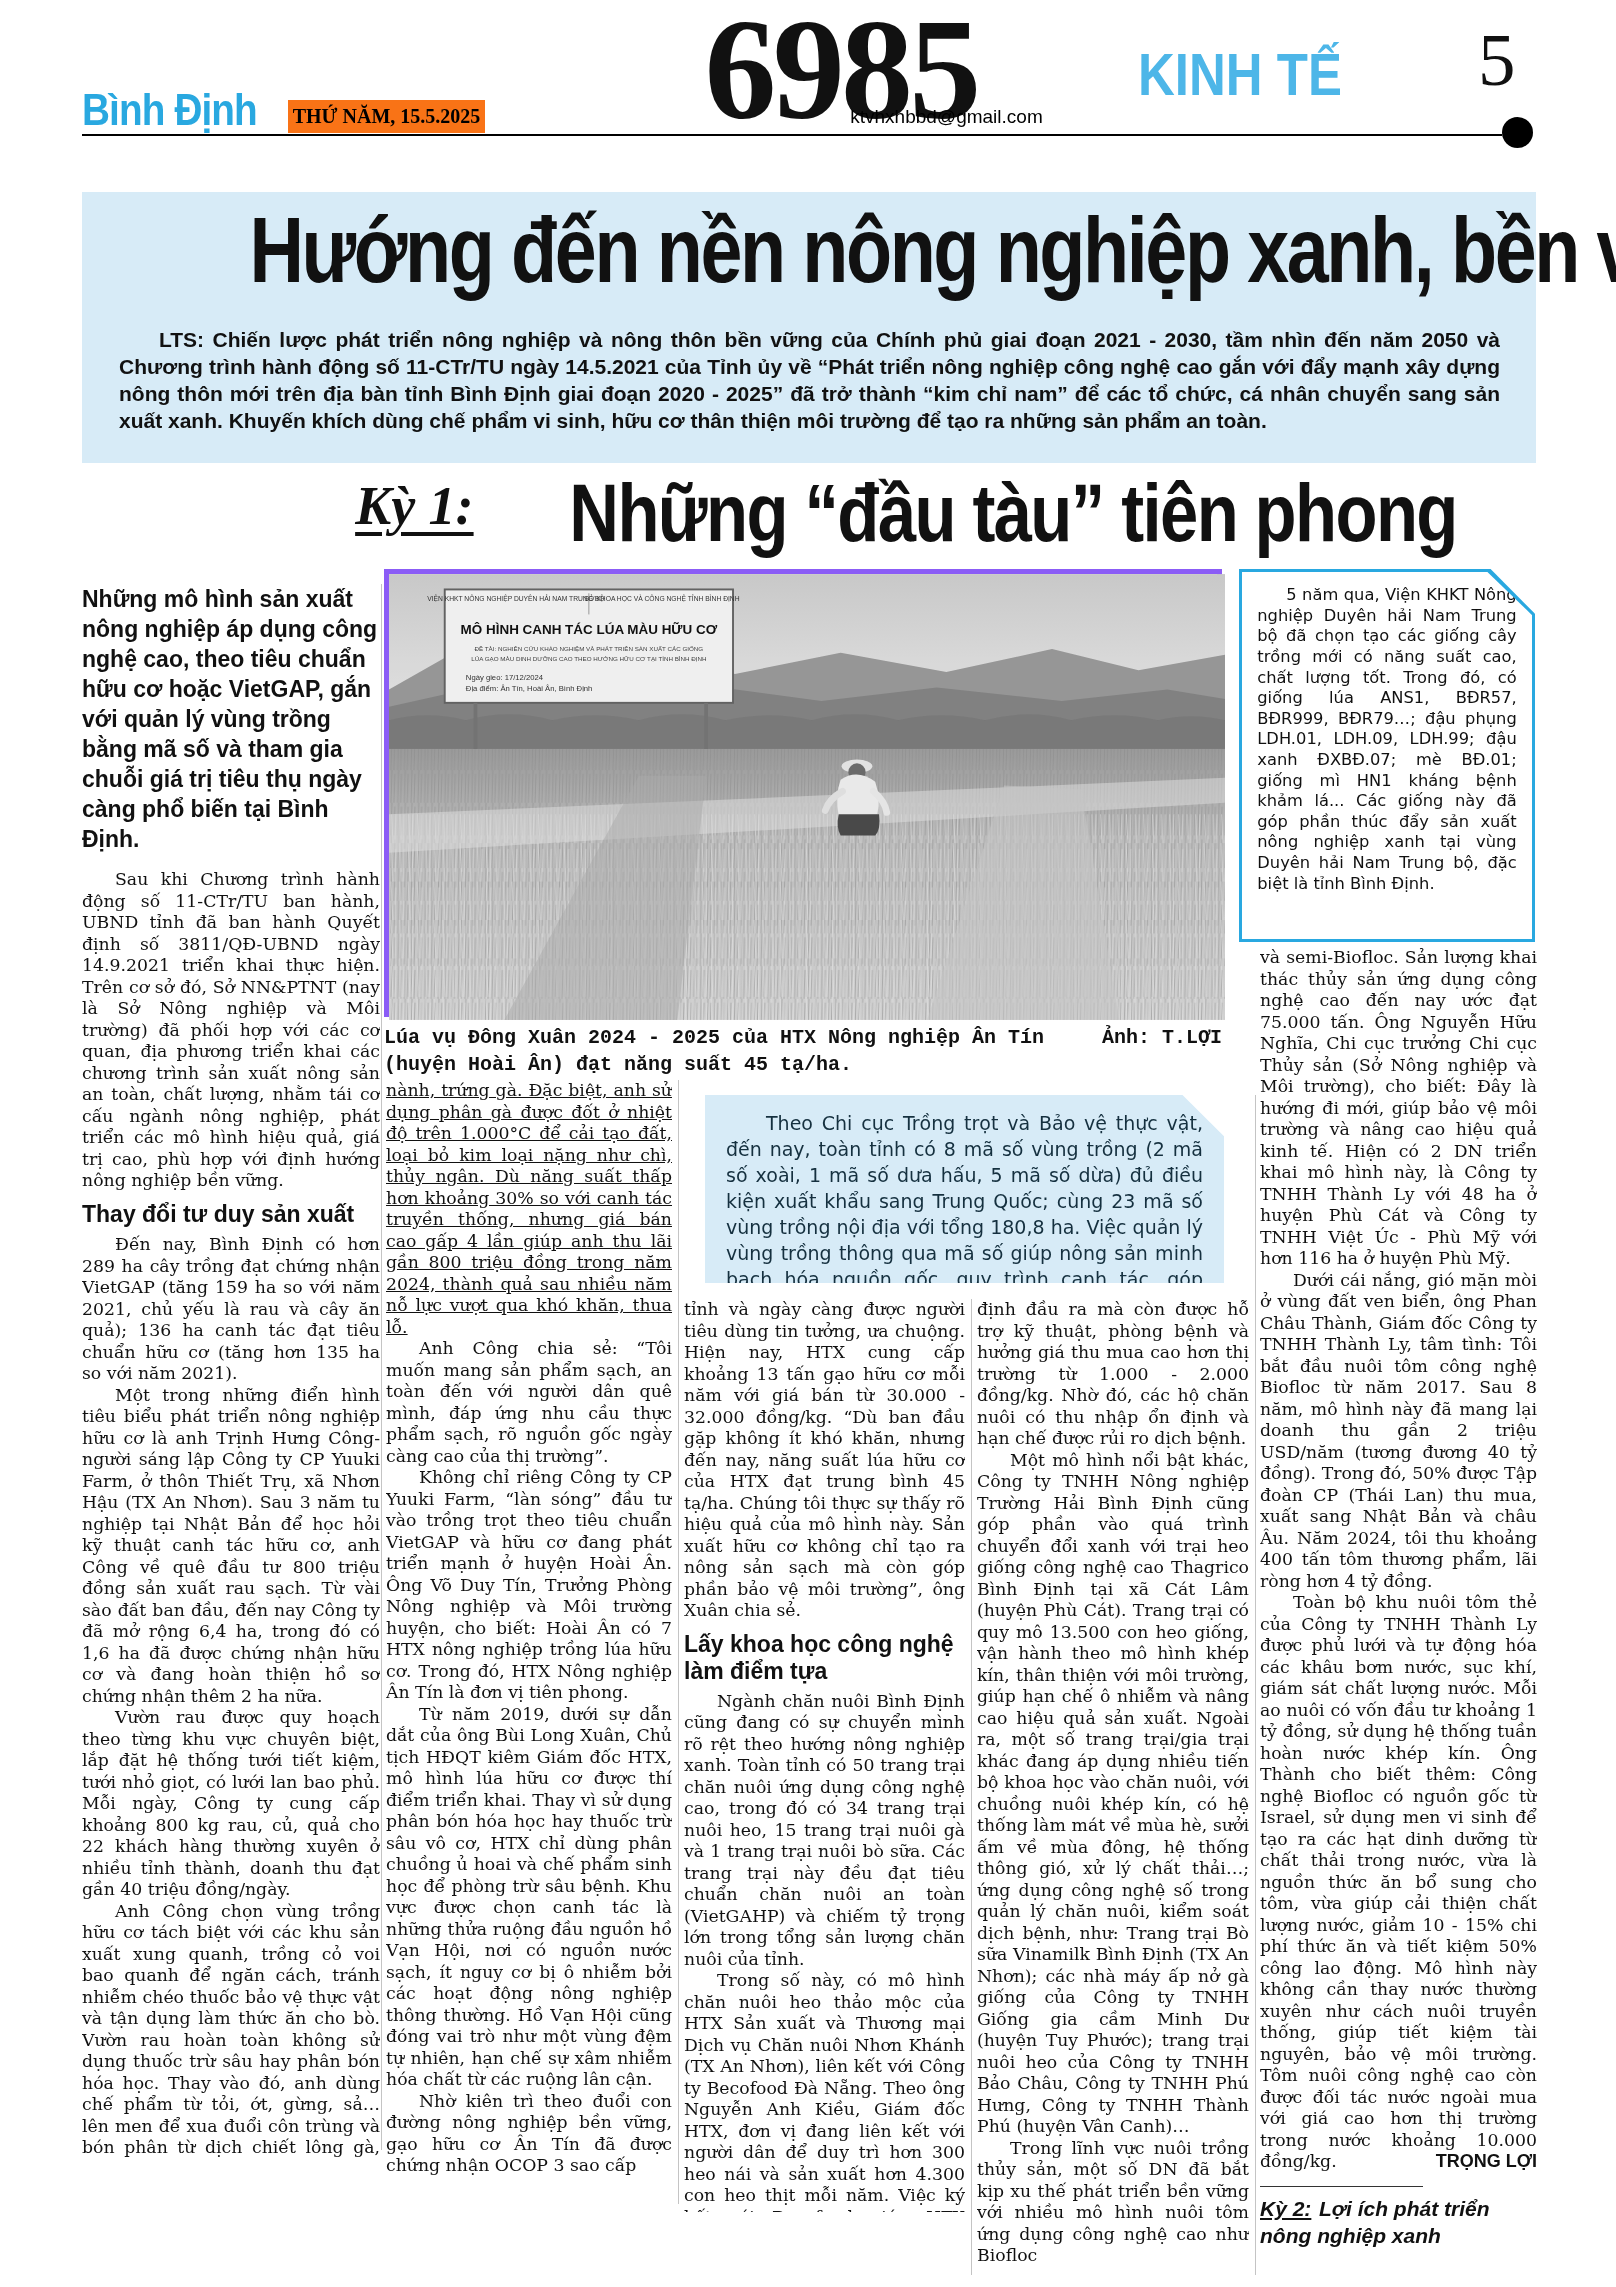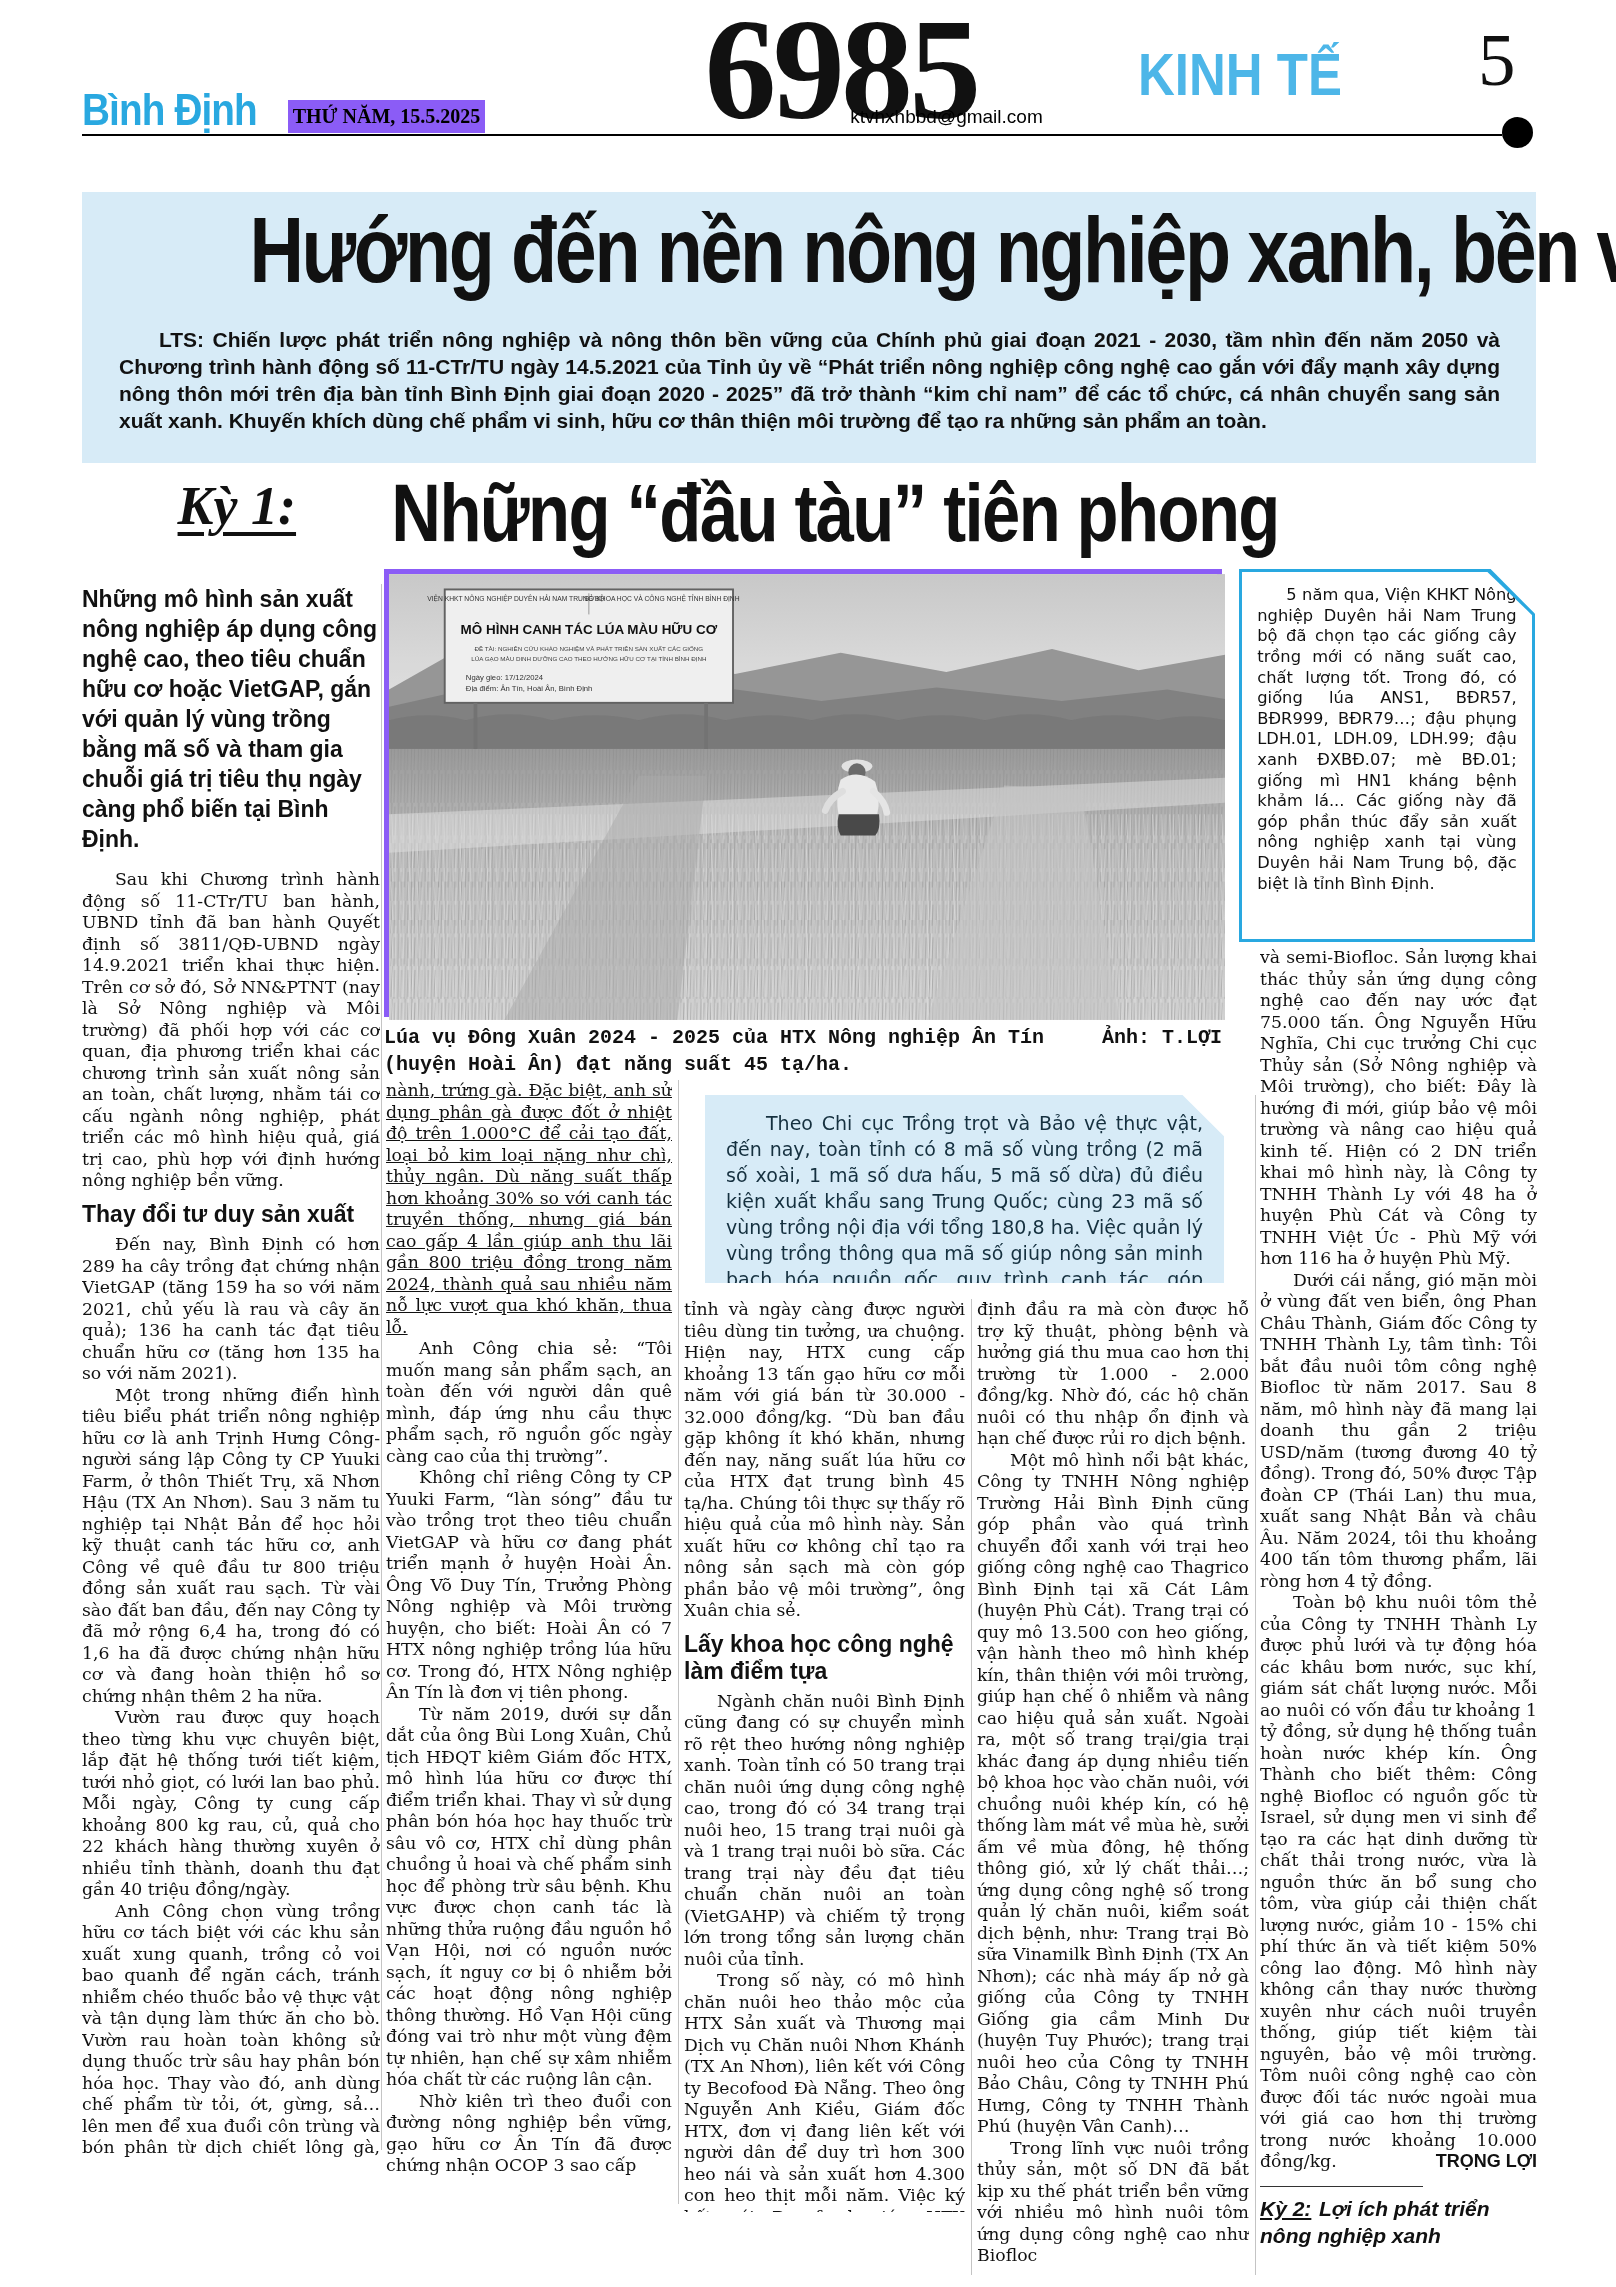--- a/index.html
+++ b/index.html
@@ -2,21 +2,21 @@
 <html><head>
 <meta charset="utf-8">
 <style>
   html,body{margin:0;padding:0;background:#888;}
   .page{position:relative;width:1617px;height:2287px;background:#fff;overflow:hidden;
         font-family:"DejaVu Serif",serif;color:#111;}
   
   .logo{position:absolute;left:82px;top:85px;font-family:"Liberation Sans",sans-serif;
         font-weight:bold;font-size:44px;letter-spacing:-1px;color:#29a8e0;
         transform:scaleX(.88);transform-origin:0 50%;}
-  .datebox{position:absolute;left:288px;top:100px;width:197px;height:33px;background:#8b5cf6;
+  .datebox{position:absolute;left:288px;top:100px;width:197px;height:33px;background:#f97316;
         display:flex;align-items:center;justify-content:center;
         font-family:"Liberation Serif",serif;font-weight:bold;font-size:20px;color:#000;}
   .issue{position:absolute;left:615px;top:-13.4px;width:452px;text-align:center;
         font-family:"Liberation Serif",serif;font-weight:bold;font-size:144px;letter-spacing:-3.8px;}
   .section{position:absolute;left:1138px;top:40px;font-family:"Liberation Sans",sans-serif;
         font-weight:bold;font-size:60px;color:#4db6e8;transform:scaleX(.85);transform-origin:0 50%;}
   .email{position:absolute;left:788px;top:106px;width:317px;text-align:center;
         font-family:"Liberation Sans",sans-serif;font-size:19px;color:#000000;}
   .pagenum{position:absolute;left:1478px;top:17.3px;font-family:"Liberation Serif",serif;
         font-size:75px;color:#111;}
@@ -25,21 +25,21 @@
   
   .leadbox{position:absolute;left:82px;top:192px;width:1454px;height:271px;background:#d7ebf7;}
   .leadtitle{position:absolute;top:5.8px;left:0;width:100%;text-align:center;
         font-family:"Liberation Sans",sans-serif;font-weight:bold;font-size:92px;
         letter-spacing:-2.9px;white-space:nowrap;}
   .leadtitle .cond{display:inline-block;transform:scaleX(.82);transform-origin:center;}
   .lts{position:absolute;left:37px;top:134px;width:1381px;
         font-family:"Liberation Sans",sans-serif;font-weight:bold;font-size:21px;line-height:27px;
         text-align:justify;text-indent:40px;}
   
-  .kicker{position:absolute;left:0;top:467px;width:1535px;text-align:center;white-space:nowrap;}
+  .kicker{position:absolute;left:0;top:467px;width:1535px;text-align:right;white-space:nowrap;}
   .kicker .klabel{font-family:"Liberation Serif",serif;font-style:italic;font-weight:bold;
         font-size:54px;text-decoration:underline;text-decoration-thickness:3.8px;text-underline-offset:7.7px;
         vertical-align:17.3px;margin-right:17.3px;}
   .kicker .ktitle{display:inline-block;font-family:"Liberation Sans",sans-serif;font-weight:bold;
         font-size:81px;letter-spacing:-1.9px;transform:scaleX(.85);transform-origin:center;}
   
   .col{position:absolute;font-size:17.3px;line-height:21.5px;text-align:justify;overflow:hidden;}
   .col p{margin:0;text-indent:33px;}
   .intro{font-family:"Liberation Sans",sans-serif;font-weight:bold;font-size:23px;line-height:30px;
         text-align:left;margin-bottom:15.4px;}

